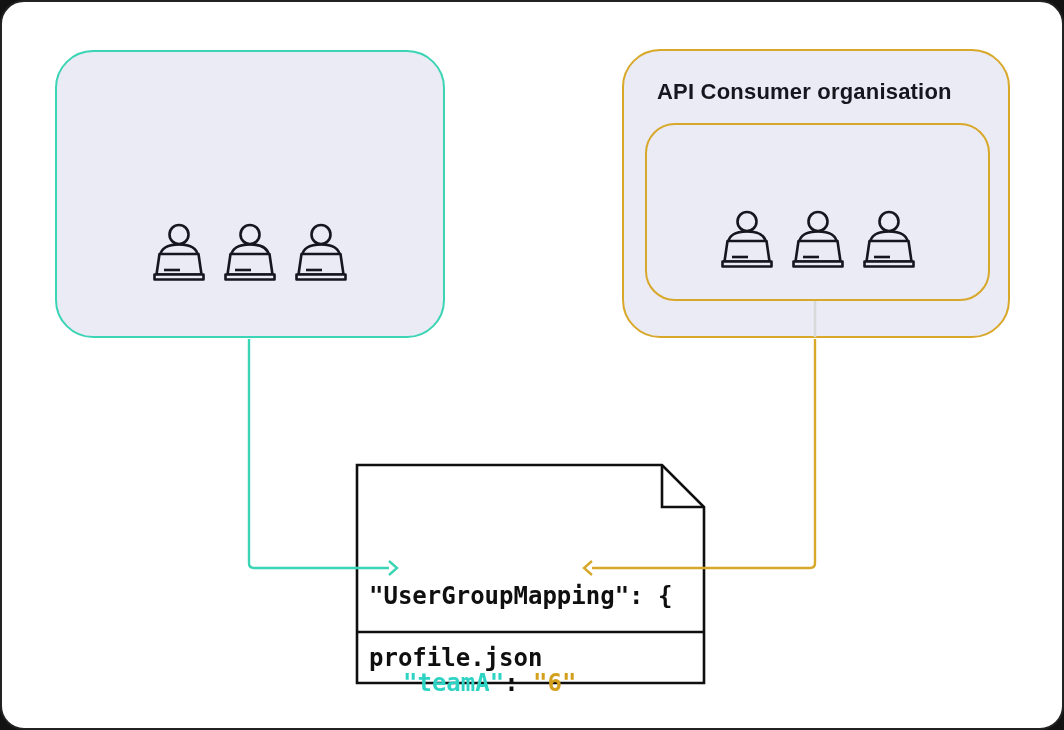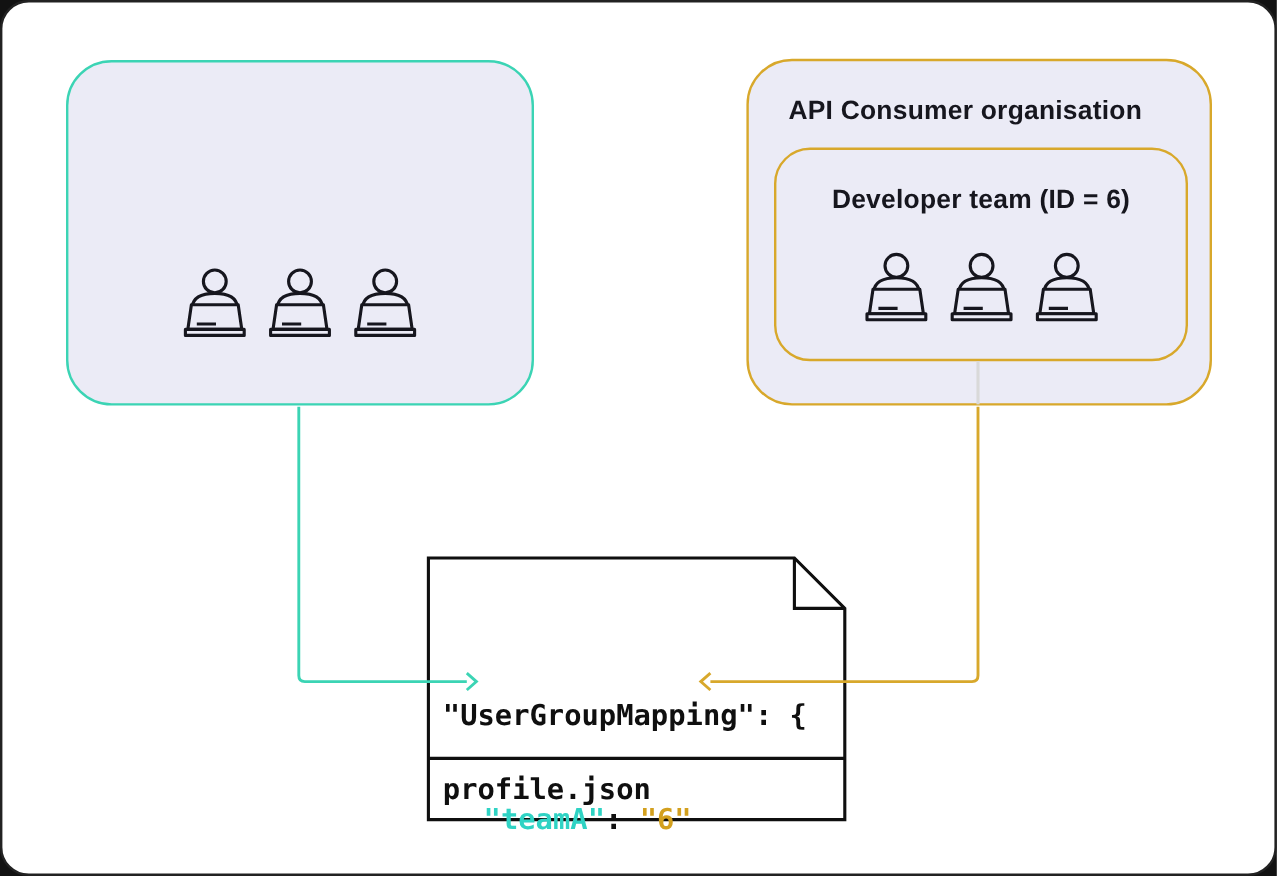--- a/index.html
+++ b/index.html
@@ -109,21 +109,20 @@
         <path d="M 12 47 H 28"></path>
         <path d="M 2.5 51.5 H 51.5 V 56.5 H 2.5 Z" fill="var(--lavender)"></path>
       </svg>
     </span>
     </div>
 </div>
 
 <div class="group-box" id="box-org">
   <div class="box-title">API Consumer organisation</div>
   <div id="box-team">
-    <div class="box-title">Developer team (ID = 6)</div>
     <div class="icon-row">
       <span class="person">
         <svg width="54" height="62" viewBox="0 0 54 62" fill="none" stroke="var(--ink)" stroke-width="2.6" stroke-linejoin="round">
           <circle cx="27" cy="11.5" r="9.5"></circle>
           <path d="M 8 33 C 9 24.5 16 21.5 27 21.5 C 38 21.5 45 24.5 46 33"></path>
           <path d="M 7.5 31 H 46.5 L 49.5 51.5 H 4.5 Z" fill="var(--lavender)"></path>
           <path d="M 12 47 H 28"></path>
           <path d="M 2.5 51.5 H 51.5 V 56.5 H 2.5 Z" fill="var(--lavender)"></path>
         </svg>
       </span>

